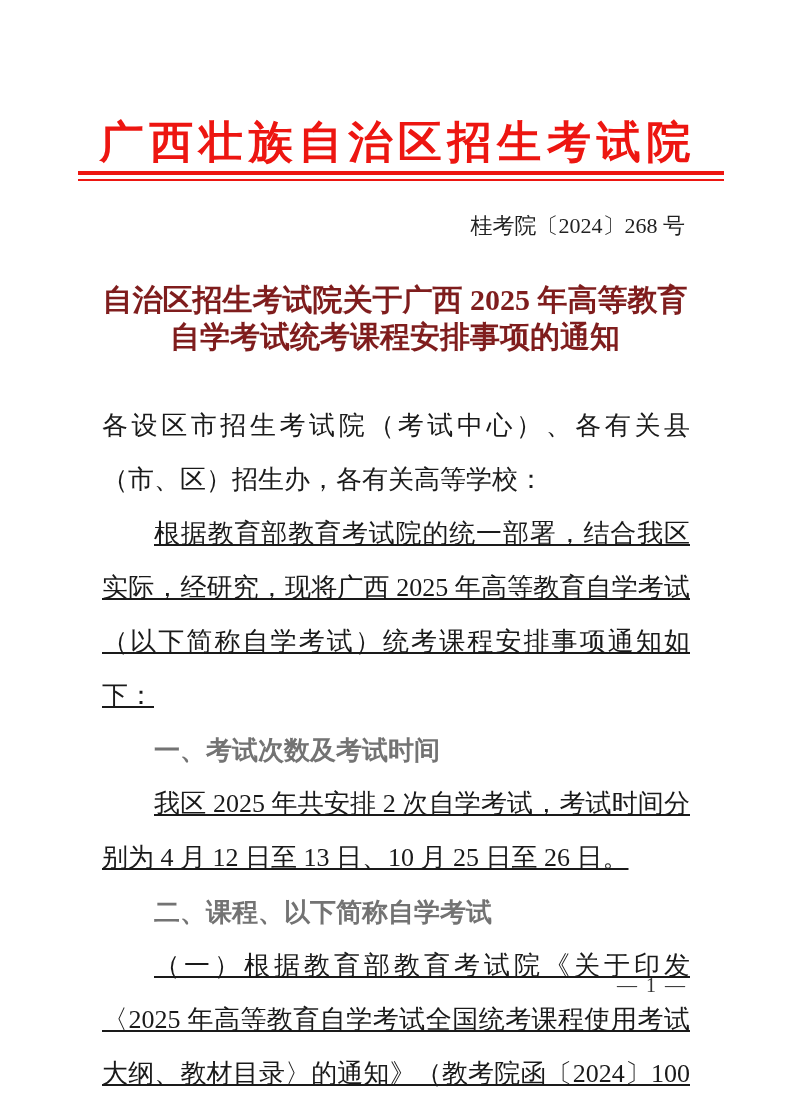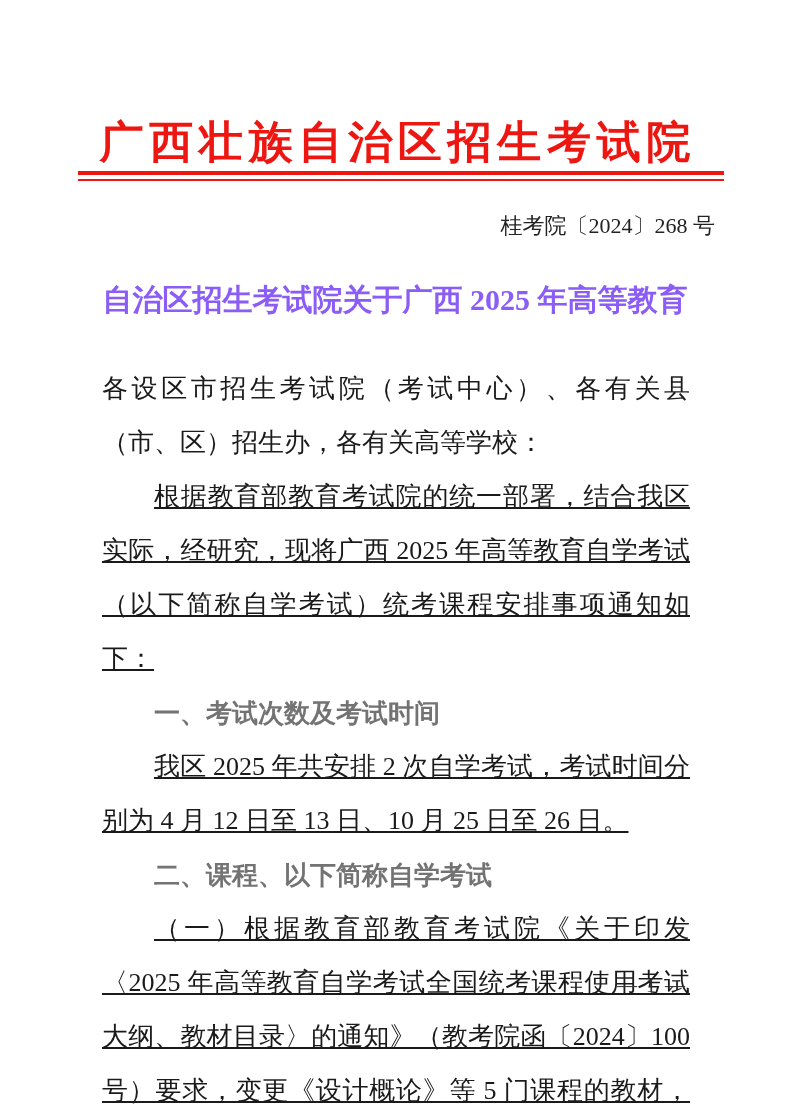--- a/index.html
+++ b/index.html
@@ -28,33 +28,33 @@
   }
   .masthead-rule {
     width: 646px;
     height: 10px;
     margin: 3px 66px 0 78px;
     border-top: 4px solid var(--red);
     border-bottom: 2px solid var(--red);
   }
   .doc-number {
     margin-top: 32px;
-    padding-right: 75px;
+    padding-right: 105px;
     text-align: right;
     font-size: 22px;
     line-height: 26px;
     color: #222222;
   }
   .doc-title {
     margin-top: 42px;
     text-align: center;
     font-size: 30px;
     line-height: 37px;
     font-weight: bold;
-    color: #8b5cf6;
+    color: #7f1d1d;
   }
   .doc-body {
     margin: 44px 100px 0 102px;
     font-size: 26px;
     line-height: 54px;
     color: var(--ink);
   }
   .doc-body p { text-align: justify; }
   .doc-body p.indent { text-indent: 2em; text-decoration: underline; }
   .doc-body p.heading {
@@ -79,20 +79,21 @@
 <div class="page">
 
   <div class="masthead">广西壮族自治区招生考试院</div>
 
   <div class="masthead-rule"></div>
 
   <div class="doc-number">桂考院〔2024〕268 号</div>
 
   <h1 class="doc-title">
     <div>自治区招生考试院关于广西 2025 年高等教育</div>
+    <div>自学考试统考课程安排事项的通知</div>
   </h1>
 
   <main class="doc-body">
       <p class="salutation">各设区市招生考试院（考试中心）、各有关县（市、区）招生办，各有关高等学校：</p>
       <p class="indent">根据教育部教育考试院的统一部署，结合我区实际，经研究，现将广西 2025 年高等教育自学考试（以下简称自学考试）统考课程安排事项通知如下：</p>
       <p class="heading">一、考试次数及考试时间</p>
       <p class="indent">我区 2025 年共安排 2 次自学考试，考试时间分别为 4 月 12 日至 13 日、10 月 25 日至 26 日。</p>
       <p class="heading">二、课程、以下简称自学考试</p>
       <p class="indent">（一）根据教育部教育考试院《关于印发〈2025 年高等教育自学考试全国统考课程使用考试大纲、教材目录〉的通知》（教考院函〔2024〕100 号）要求，变更《设计概论》等 5 门课程的教材，详见附件 3。</p>
     </main>

